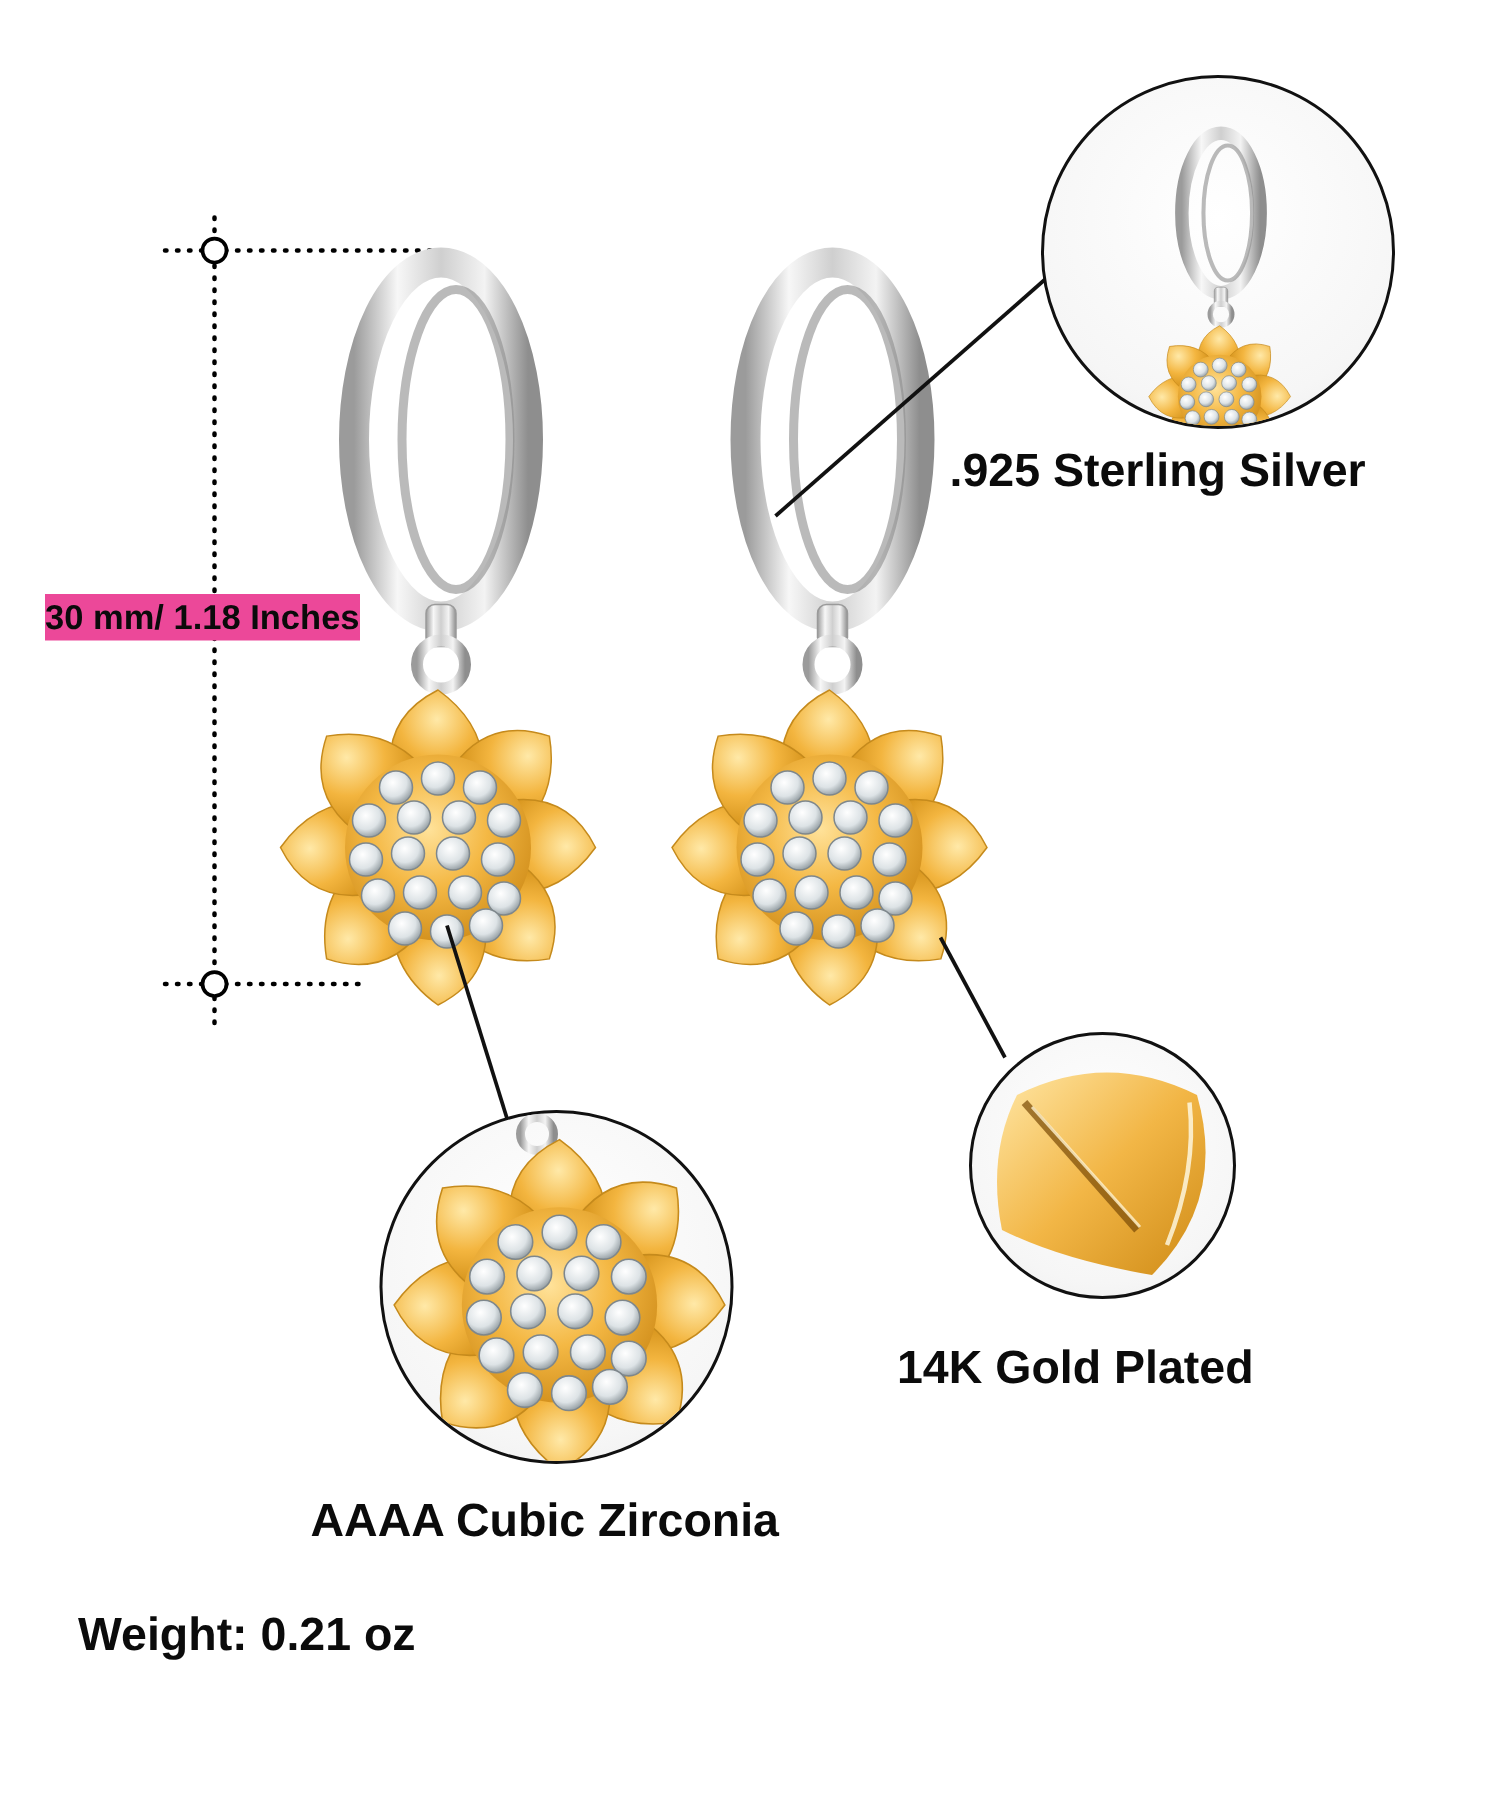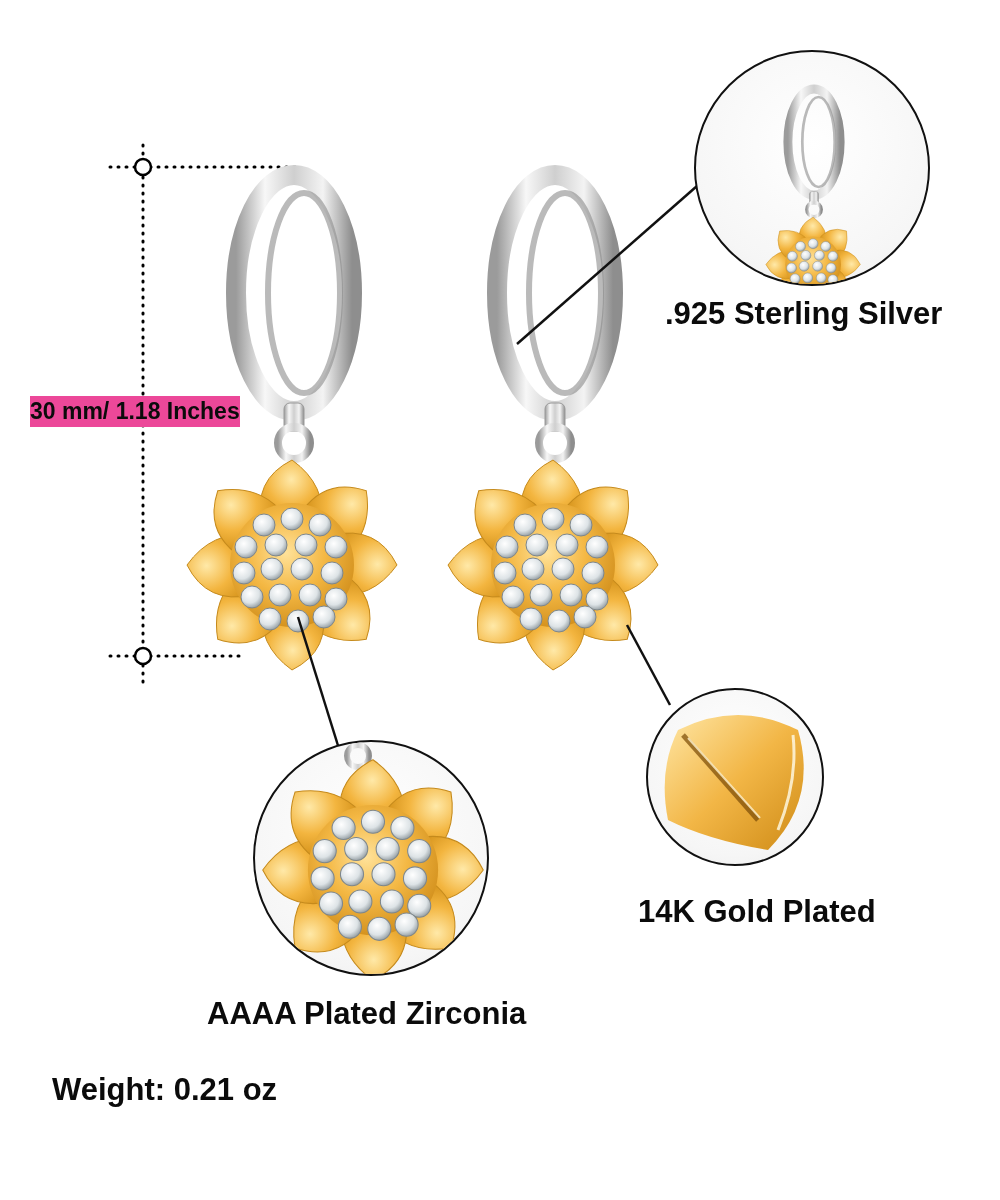--- a/index.html
+++ b/index.html
@@ -104,40 +104,40 @@
   <line x1="627" y1="625" x2="670" y2="705" stroke="#111" stroke-width="2.5"></line>
 </svg>
 
 <div class="circle" style="left:694px;top:50px;width:236px;height:236px;">
   <svg width="236" height="236" style="left:0;top:0">
     <g transform="translate(118,90) scale(0.45)">
       <use href="#earring"></use>
     </g>
   </svg>
 </div>
-<div class="label" style="left:665px;top:296px;font-size:31px;">.925 Sterling Silver</div>
+<div class="label" style="left:633px;top:296px;font-size:31px;">.925 Sterling Silver</div>
 
 <div class="circle" style="left:253px;top:740px;width:236px;height:236px;">
   <svg width="236" height="236" style="left:0;top:0">
     <circle cx="103" cy="14" r="11" fill="none" stroke="url(#silverGrad)" stroke-width="6"></circle>
     <use href="#flower" transform="translate(118,128) scale(1.05)"></use>
   </svg>
 </div>
-<div class="label" style="left:207px;top:996px;font-size:31px;">AAAA Plated Zirconia</div>
+<div class="label" style="left:207px;top:996px;font-size:31px;">AAAA Cubic Zirconia</div>
 
 <div class="circle" style="left:646px;top:688px;width:178px;height:178px;">
   <svg width="178" height="178" style="left:0;top:0">
     <defs>
       <linearGradient id="petalClose" x1="0" y1="0" x2="1" y2="1">
         <stop offset="0" stop-color="#ffe7a6"></stop>
         <stop offset="0.5" stop-color="#f2b646"></stop>
         <stop offset="1" stop-color="#cf8b16"></stop>
       </linearGradient>
     </defs>
     <path d="M30,40 Q90,10 150,40 Q170,110 120,160 Q60,150 20,130 Q10,80 30,40Z" fill="url(#petalClose)"></path>
     <path d="M35,45 L110,130" stroke="#7a4a06" stroke-width="5" opacity="0.7"></path>
     <path d="M40,48 L112,128" stroke="#fff3cf" stroke-width="2" opacity="0.8"></path>
     <path d="M145,45 Q150,90 130,140" stroke="#fffbe8" stroke-width="3" fill="none" opacity="0.8"></path>
   </svg>
 </div>
-<div class="label" style="left:598px;top:894px;font-size:31px;margin-left:40px;">14K Gold Plated</div>
+<div class="label" style="left:598px;top:894px;font-size:31px;">14K Gold Plated</div>
 
 <div class="label" style="left:52px;top:1072px;font-size:31px;">Weight: 0.21 oz</div>
 
 </body></html>

